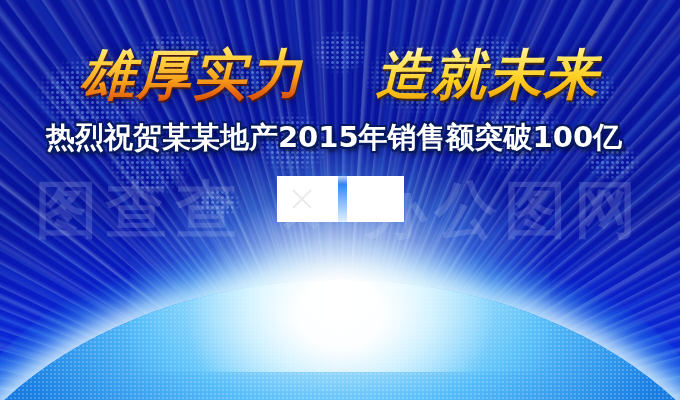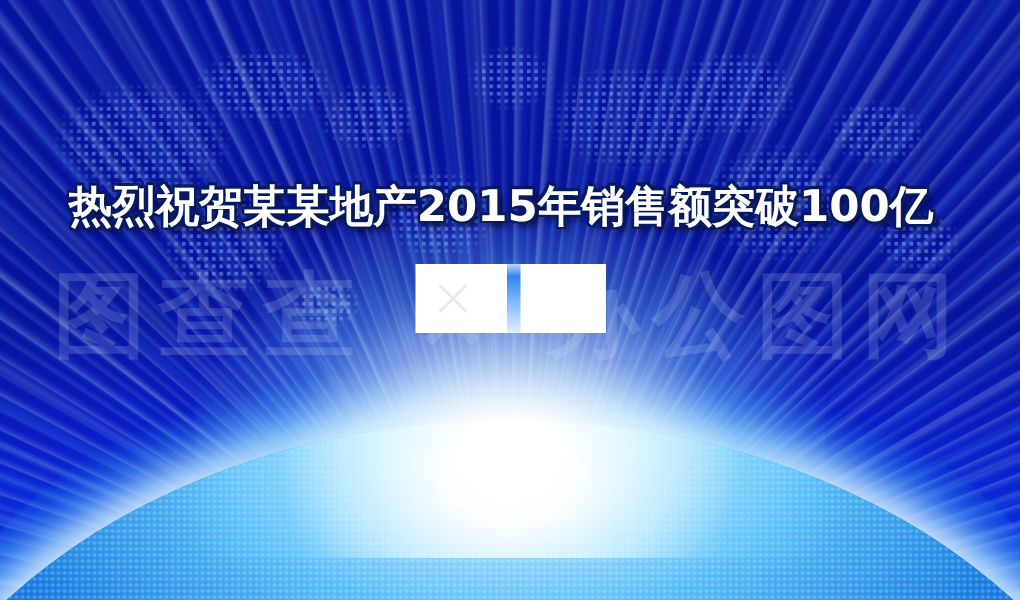--- a/index.html
+++ b/index.html
@@ -257,20 +257,25 @@
   <div class="rays2"></div>
   <div class="dotmap"></div>
 
   <div class="earth-glow"></div>
   <div class="earth-body"></div>
   <div class="earth-texture"></div>
   <div class="sun-burst"></div>
 
   <div class="watermark">图查查 × 办公图网</div>
 
+  <div class="headline">
+    <span class="seg">雄厚实力</span>
+    <span class="gap"></span>
+    <span class="seg2">造就未来</span>
+  </div>
 
   <div class="subheadline">热烈祝贺某某地产2015年销售额突破100亿</div>
 
   <div class="logo-box">
     <span class="logo-x">
       <svg width="22" height="22" viewBox="0 0 22 22" aria-hidden="true">
         <line x1="2" y1="2" x2="20" y2="20" stroke="#9aa0a6" stroke-width="2"></line>
         <line x1="20" y1="2" x2="2" y2="20" stroke="#9aa0a6" stroke-width="2"></line>
       </svg>
     </span>

